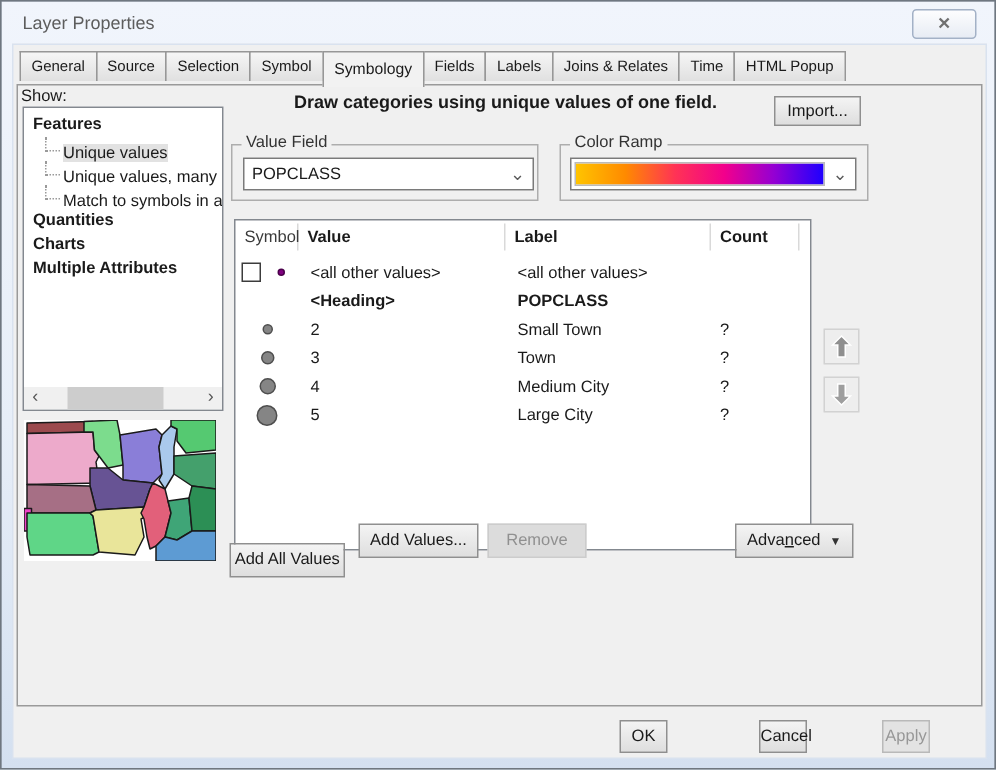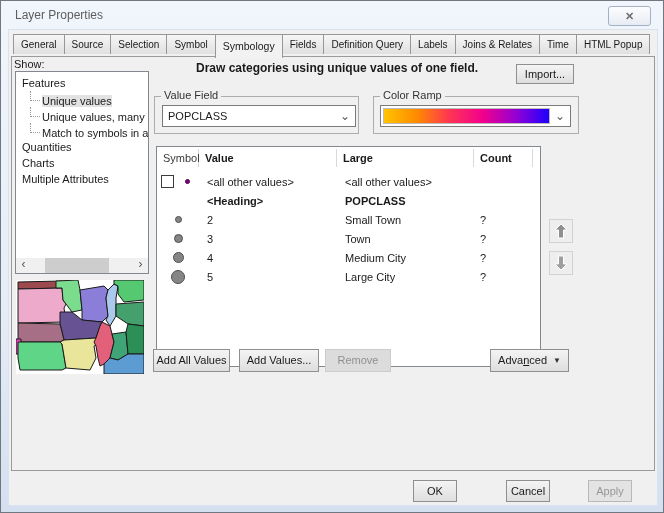--- a/index.html
+++ b/index.html
@@ -15,21 +15,21 @@
   
   .tabs{position:absolute;left:12px;top:33px;height:22px;display:flex;z-index:6;}
   .tab{height:20px;line-height:19px;padding:0 7px;font-size:10px;white-space:nowrap;
     background:linear-gradient(#f6f6f6,#e0e0e0);border:1px solid #979797;border-bottom:none;margin-right:-1px;cursor:pointer;}
   .tab.active{height:24px;line-height:23px;margin-bottom:-2px;background:#f2f2f2;position:relative;z-index:7;font-size:10.5px;}
   .page{position:absolute;left:10px;top:55px;width:644px;height:415px;border:1px solid #9a9a9a;background:#f0f0f0;}
   
   .show-label{position:absolute;left:13px;top:57px;}
   .tree{position:absolute;left:14px;top:70px;width:134px;height:203px;background:#fff;border:1px solid #83888f;overflow:hidden;}
   .tree-item{height:16px;line-height:16px;padding-left:6px;white-space:nowrap;cursor:pointer;}
-  .tree-item.bold{font-weight:normal;}
+  .tree-item.bold{font-weight:bold;}
   .tree-item.child{padding-left:14px;}
   .tree-item.child .conn{display:inline-block;width:10px;height:10px;margin-right:2px;
     border-left:1px dotted #9a9a9a;border-bottom:1px dotted #9a9a9a;vertical-align:4px;}
   .tree-item.selected .lbl{background:#e2e2e2;}
   .tree-hscroll{position:absolute;left:0;bottom:0;width:132px;height:15px;background:#f0f0f0;display:flex;align-items:center;}
   .hs-arrow{width:15px;height:15px;text-align:center;line-height:13px;color:#555;font-size:12px;cursor:pointer;flex:0 0 auto;}
   .hs-track{flex:1;height:15px;position:relative;}
   .hs-thumb{position:absolute;left:14%;top:0;width:62%;height:15px;background:#cdcdcd;cursor:pointer;}
   .map-preview{position:absolute;left:15px;top:279px;width:128px;height:94px;background:#fff;}
   
@@ -64,29 +64,29 @@
   .sym-row.heading .cell-val,.sym-row.heading .cell-lbl{font-weight:bold;}
   .dot{border-radius:50%;background:#858585;border:1px solid #4e4e4e;}
   .checkbox{position:absolute;left:4px;top:50%;margin-top:-7px;width:13px;height:13px;background:#fff;border:1px solid #3c3c3c;cursor:pointer;}
   
   .move-btn{position:absolute;left:548px;width:24px;height:24px;background:#eeeeee;border:1px solid #d2d2d2;
     display:flex;align-items:center;justify-content:center;cursor:pointer;}
   .mv-up{top:218px;}
   .mv-down{top:250px;}
   
   .act{position:absolute;top:348px;height:23px;line-height:21px;font-size:11px;}
-  .act-addall{left:152px;width:77px;}
+  .act-addall{left:152px;width:77px;margin-top:13px;}
   .act-addvals{left:238px;width:80px;}
   .act-remove{left:324px;width:66px;}
   .act-removeall{left:407px;width:66px;}
   .act-advanced{left:489px;width:79px;display:flex;align-items:center;justify-content:center;gap:6px;}
   .adv-caret{font-size:8px;color:#333;}
   .mnemonic{text-decoration:underline;}
   
-  .foot-btn{position:absolute;top:479px;width:44px;height:22px;line-height:20px;}
+  .foot-btn{position:absolute;top:479px;width:32px;height:22px;line-height:20px;}
   .fb-ok{left:412px;}
   .fb-cancel{left:505px;}
   .fb-apply{left:587px;background:#e3e3e3;border:1px solid #b9b9b9;color:#979797;cursor:default;}
 </style>
 </head>
 <body>
 
 <div class="window">
 
   <div class="titlebar-text">Layer Properties</div>
@@ -97,21 +97,20 @@
   <div class="client"></div>
   <div class="page"></div>
 
   <div class="tabs">
     <div class="tab">General</div>
     <div class="tab">Source</div>
     <div class="tab">Selection</div>
     <div class="tab">Symbol</div>
     <div class="tab active">Symbology</div>
     <div class="tab">Fields</div>
-    <div class="tab">Definition Query</div>
     <div class="tab">Labels</div>
     <div class="tab">Joins &amp; Relates</div>
     <div class="tab">Time</div>
     <div class="tab">HTML Popup</div>
   </div>
 
   <div class="show-label">Show:</div>
 
   <div class="tree">
     <div class="tree-item bold" style="margin-top:3px"><span class="lbl">Features</span></div>
@@ -169,21 +168,21 @@
   </div>
   <div class="combo combo-ramp">
     <span class="ramp-bar" style="background: linear-gradient(90deg, rgb(255, 196, 0), rgb(255, 138, 0), rgb(255, 51, 85), rgb(242, 0, 140), rgb(148, 0, 211), rgb(30, 0, 255));"></span>
     <span class="combo-chev">⌄</span>
   </div>
 
   <div class="symtable">
     <div class="sym-header">
       <div class="hcell hc-symbol">Symbol</div>
       <div class="hcell hc-value">Value</div>
-      <div class="hcell hc-label">Large</div>
+      <div class="hcell hc-label">Label</div>
       <div class="hcell hc-count">Count</div>
     </div>
 
     <div class="sym-row" style="top:25px">
       <div class="cell-sym">
         <span class="checkbox"></span>
         <span class="dot" style="width:5px;height:5px;background:#800080;border-color:#4b004b;margin-left:18px"></span>
       </div>
       <div class="cell-val">&lt;all other values&gt;</div>
       <div class="cell-lbl">&lt;all other values&gt;</div>

